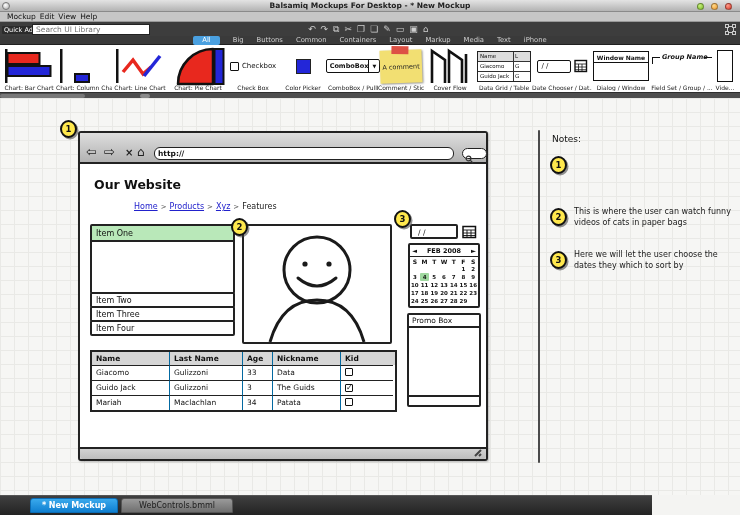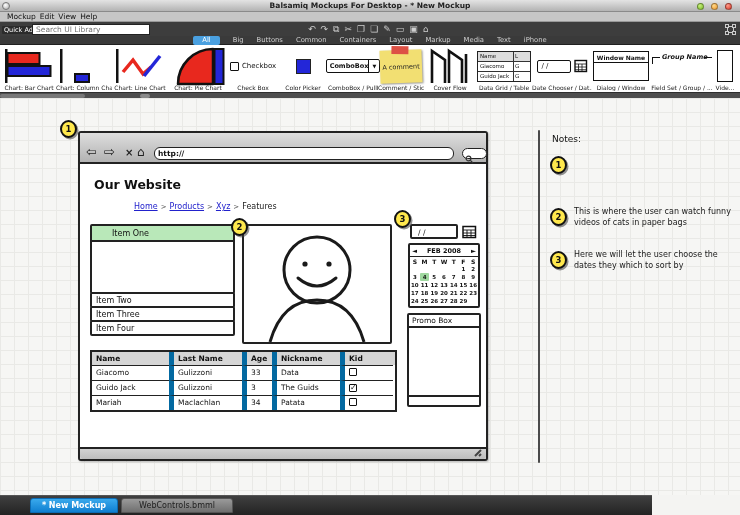--- a/index.html
+++ b/index.html
@@ -76,42 +76,42 @@
   .searchpill{position:absolute;left:382px;top:15px;width:25px;height:11px;border:1.5px solid #222;border-radius:6px;background:#fff;}
 
   .bcontent{position:absolute;left:0;right:0;top:31px;bottom:12px;background:#fff;overflow:hidden;}
   .site-h1{position:absolute;left:14px;top:13px;font-size:12.5px;font-weight:bold;color:#111;}
   .crumbs{position:absolute;left:14px;top:38px;font-size:8px;color:#222;margin-left:40px;}
   .crumbs .lnk{color:#2222cc;text-decoration:underline;cursor:pointer;}
   .crumbs .sep{color:#555;margin:0 3px;font-size:7px;}
 
   .listbox{position:absolute;left:10px;top:60px;width:145px;}
   .listbox .lb-main{height:70px;border:2px solid #222;border-radius:2px;background:#fff;}
-  .listbox .lb-sel{height:16px;line-height:15px;background:#b9e8b9;border-bottom:2px solid #222;font-size:8px;color:#111;padding-left:20px;}
+  .listbox .lb-sel{height:16px;line-height:15px;background:#b9e8b9;border-bottom:2px solid #222;font-size:8px;color:#111;padding-left:4px;}
   .listbox .lb-row{height:16px;line-height:13px;border:2px solid #222;border-radius:2px;margin-top:-2px;background:#fff;font-size:8px;color:#111;padding-left:4px;}
 
   .imgbox{position:absolute;left:162px;top:60px;width:150px;height:120px;border:2px solid #222;border-radius:2px;background:#fff;overflow:hidden;}
 
   .dateinput{position:absolute;left:330px;top:60px;width:48px;height:15px;border:2px solid #222;border-radius:2px;background:#fff;font-size:7.5px;color:#111;padding:2px 0 0 6px;}
   .calbtn{position:absolute;left:381px;top:61px;width:16px;height:14px;display:flex;align-items:center;justify-content:center;}
 
   .cal{position:absolute;left:328px;top:79px;width:72px;border:2px solid #222;border-radius:2px;background:#fff;}
   .cal-head{height:12px;border-bottom:1.5px solid #222;display:flex;align-items:center;justify-content:space-between;padding:0 2px;font-size:6.5px;font-weight:bold;color:#111;}
   .cal-days{display:grid;grid-template-columns:repeat(7,1fr);font-size:6px;font-weight:bold;color:#111;text-align:center;padding-top:1px;}
   .cal-grid{display:grid;grid-template-columns:repeat(7,1fr);font-size:5.5px;font-weight:bold;color:#111;text-align:center;line-height:8px;padding-bottom:1px;}
   .cal-grid span.sel{background:#9fd89f;border-radius:1px;}
 
   .promo{position:absolute;left:327px;top:149px;width:74px;height:94px;border:2px solid #222;border-radius:2px;background:#fff;}
   .promo .ptitle{height:13px;border-bottom:2px solid #222;font-size:7.5px;color:#111;padding:1px 0 0 3px;}
   .promo .pfoot{position:absolute;left:0;right:0;bottom:0;height:10px;border-top:2px solid #222;}
 
   .dgrid{position:absolute;left:10px;top:186px;width:307px;border:2px solid #222;background:#fff;}
   .dg-row{display:grid;grid-template-columns:77px 73px 30px 68px 53px;}
   .dg-row.head{background:#d6d6d6;font-weight:600;}
-  .dg-row div{height:15px;line-height:14px;font-size:7.5px;color:#111;padding-left:4px;border-left:5px solid #0369a1;border-top:1px solid #222;overflow:hidden;}
+  .dg-row div{height:15px;line-height:14px;font-size:7.5px;color:#111;padding-left:4px;border-left:1px solid #0369a1;border-top:1px solid #222;overflow:hidden;}
   .dg-row div:first-child{border-left:none;}
   .dg-row.head div{border-top:none;height:13px;line-height:13px;}
   .kbox{display:inline-block;width:8px;height:8px;border:1.5px solid #111;border-radius:1px;margin-top:2px;font-size:8px;font-weight:bold;line-height:6px;text-align:center;color:#111;background:#fff;}
 
   .statusbar{position:absolute;left:0;right:0;bottom:0;height:12px;background:linear-gradient(#d2d2d2,#bdbdbd);border-top:2px solid #222;border-radius:0 0 2px 2px;}
   .grip{position:absolute;right:3px;bottom:2px;}
 
   .divider{position:absolute;left:538px;top:32px;width:2px;height:333px;background:#4a4a4a;border-radius:1px;}
 
   .notes-title{position:absolute;left:552px;top:36px;font-size:9px;color:#111;}

